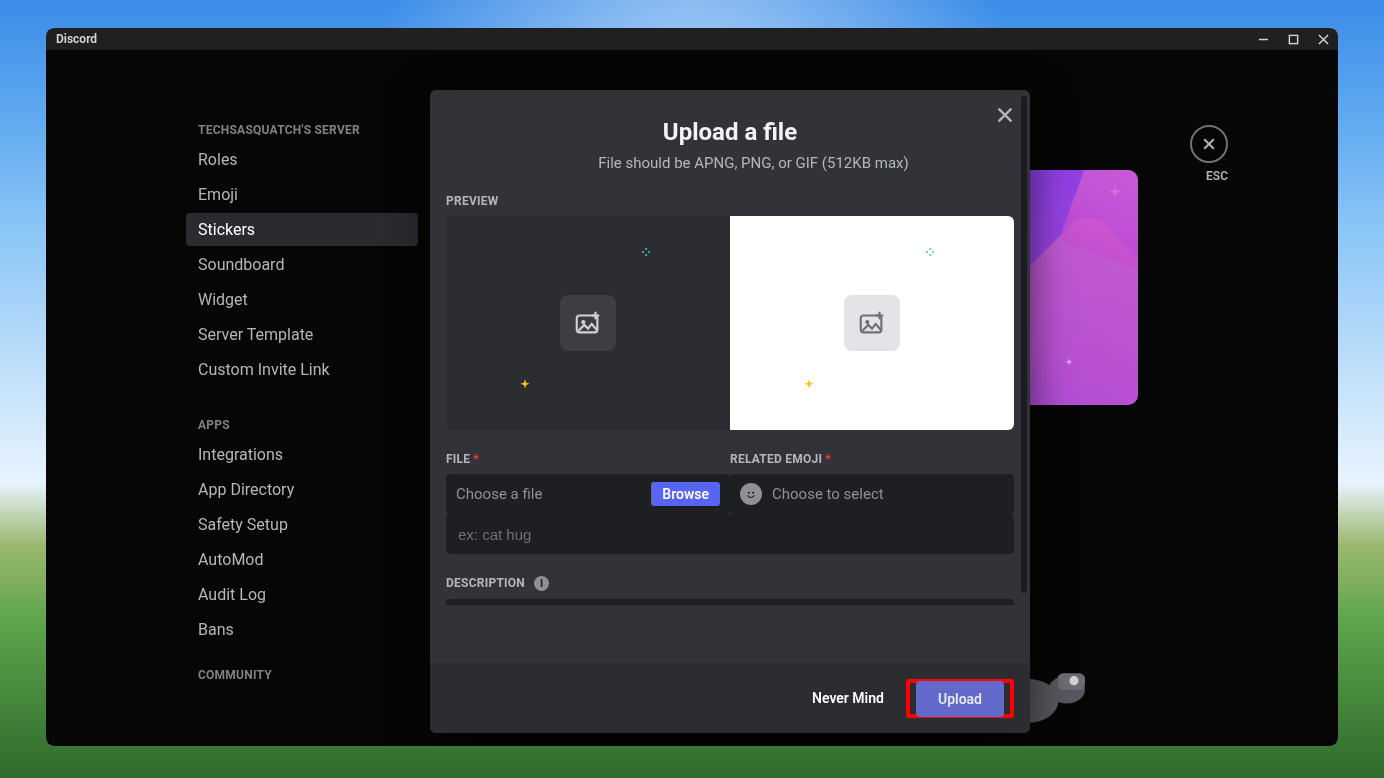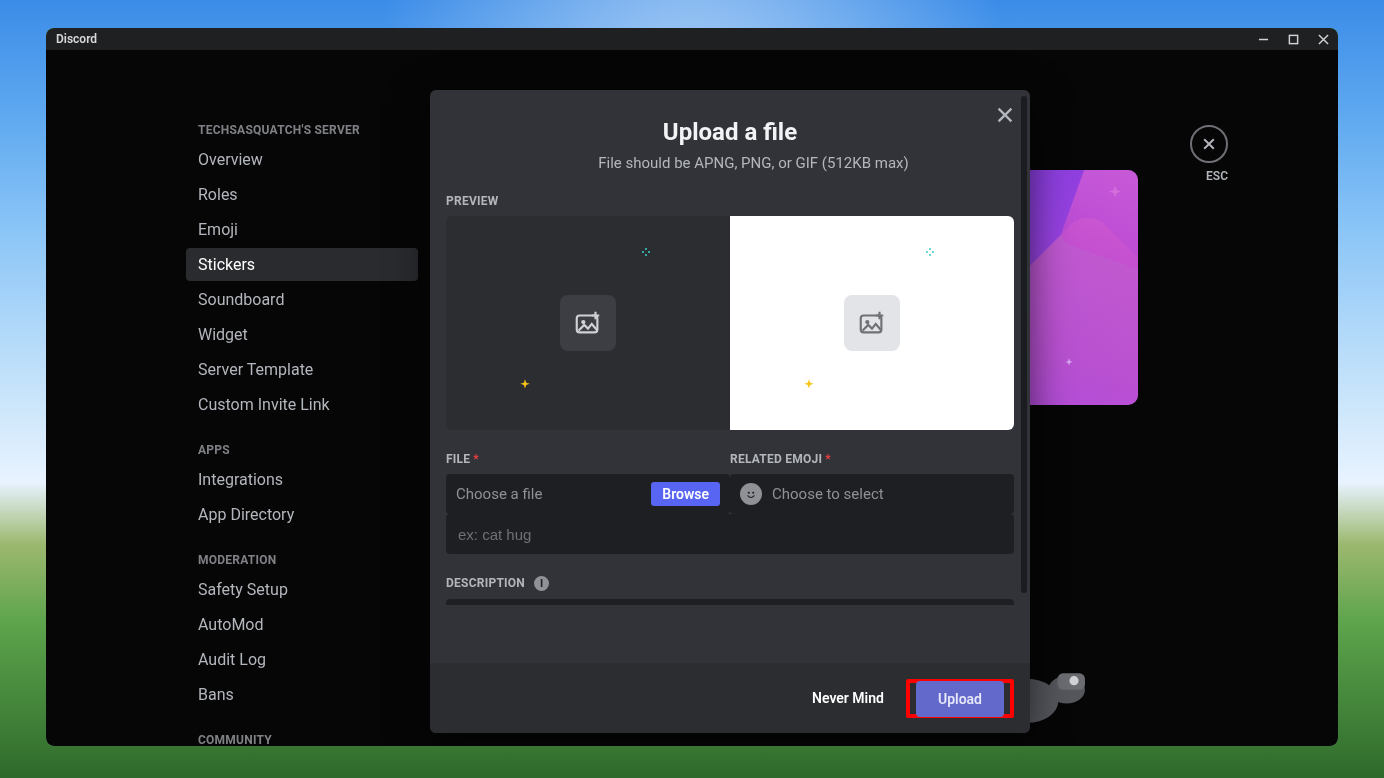--- a/index.html
+++ b/index.html
@@ -138,34 +138,32 @@
         <svg viewBox="0 0 12 12">
           <path d="M1 1 L11 11 M11 1 L1 11"></path>
         </svg>
       </span>
   </div>
 
   <div class="app-body">
 
     <div class="settings-sidebar">
       <div class="section-head">TECHSASQUATCH'S SERVER</div>
-      <div class="nav-item">Overview</div>
       <div class="nav-item">Roles</div>
       <div class="nav-item">Emoji</div>
       <div class="nav-item selected">Stickers</div>
       <div class="nav-item">Soundboard</div>
       <div class="nav-item">Widget</div>
       <div class="nav-item">Server Template</div>
       <div class="nav-item">Custom Invite Link</div>
 
-      <div class="section-head" style="margin-top:14px">APPS</div>
+      <div class="section-head" style="margin-top:24px">APPS</div>
       <div class="nav-item">Integrations</div>
       <div class="nav-item">App Directory</div>
 
-      <div class="section-head" style="margin-top:14px">MODERATION</div>
       <div class="nav-item">Safety Setup</div>
       <div class="nav-item">AutoMod</div>
       <div class="nav-item">Audit Log</div>
       <div class="nav-item">Bans</div>
 
       <div class="section-head" style="margin-top:14px">COMMUNITY</div>
     </div>
 
     <div class="escwrap">
       <div class="circle">

